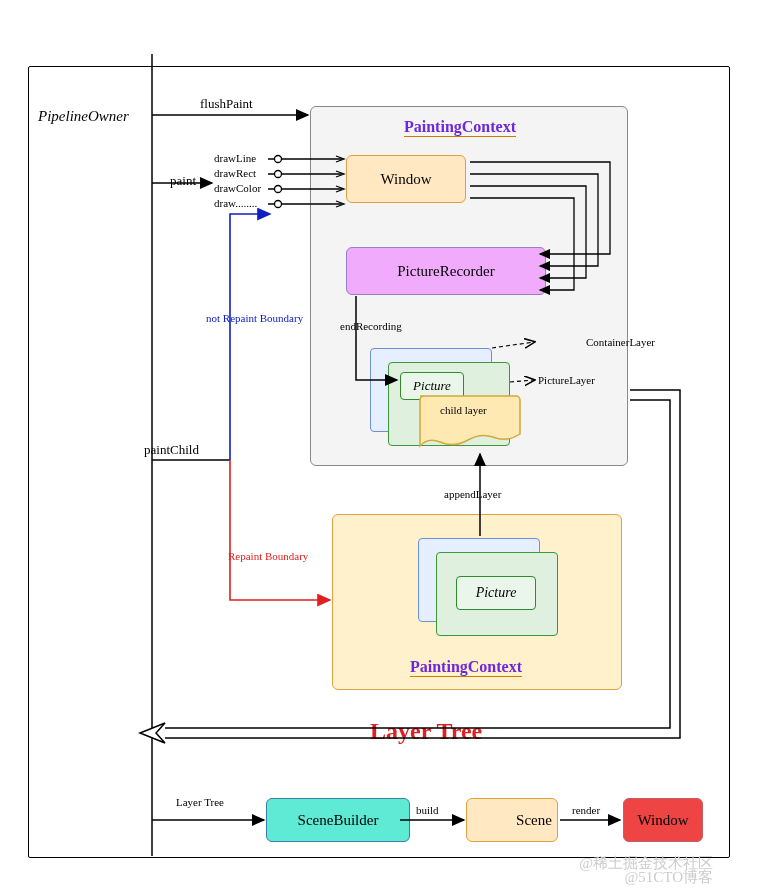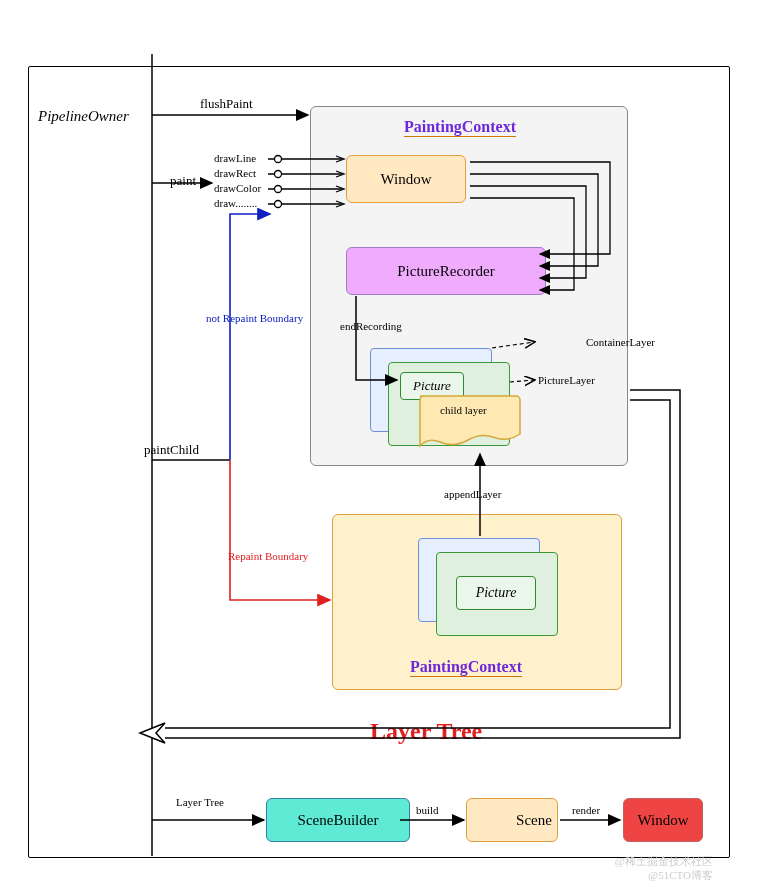--- a/index.html
+++ b/index.html
@@ -44,21 +44,21 @@
   .lbl {
     position: absolute;
     font-size: 14px;
   }
   .small { font-size: 11px; }
   .mid { font-size: 13px; }
   .orange-link { color:#6d28d9; font-weight:bold; border-bottom:1.5px solid #cc7a00; }
   .watermark {
     position: absolute;
     right: 48px;
-    font-size: 11px;
+    font-size: 15px;
     color: #ccc;
   }
   svg.overlay {
     position: absolute;
     left: 0; top: 0;
     width: 761px;
     height: 891px;
     pointer-events: none;
   }
   .picture-box {

